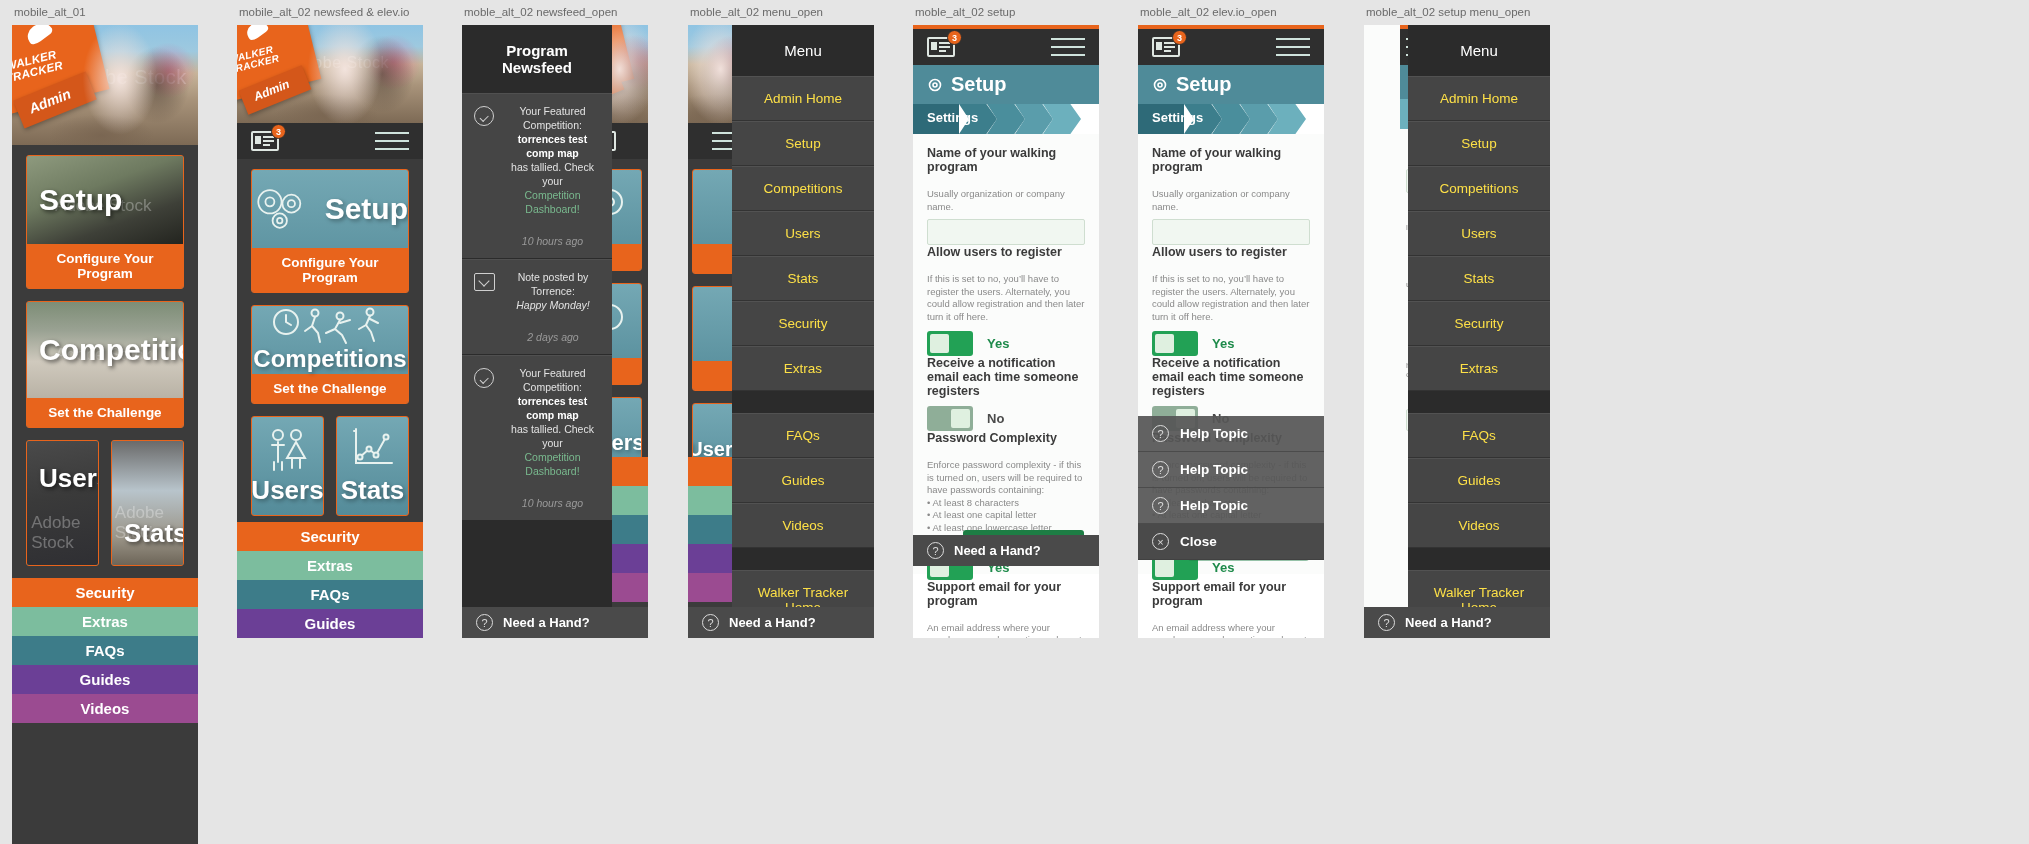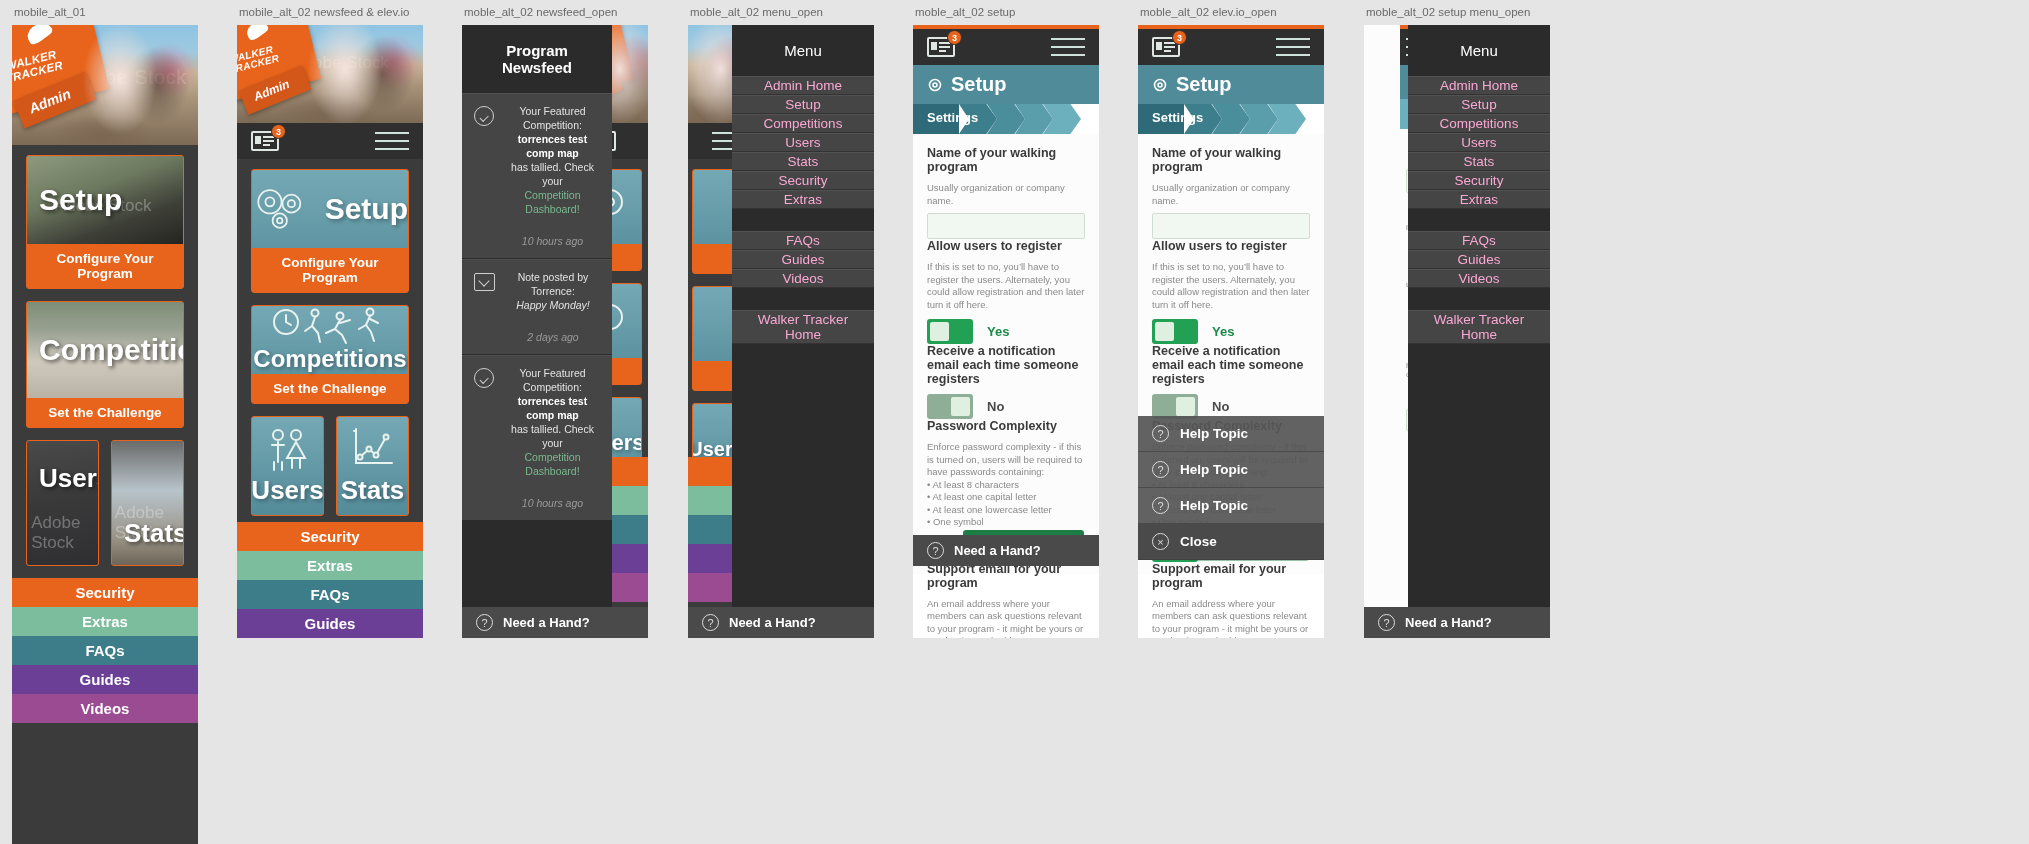--- a/index.html
+++ b/index.html
@@ -159,35 +159,35 @@
   .check-ic::after{ content:""; position:absolute; left:5px; top:8px; width:7px; height:3.5px;
     border-left:1.6px solid #cfcfcf; border-bottom:1.6px solid #cfcfcf; transform:rotate(-45deg);}
   .tray-ic{ width:21px; height:18px; position:relative; flex:none; margin-top:3px;}
   .tray-ic::before{ content:""; position:absolute; inset:0; border:1.6px solid #cfcfcf; border-radius:2px;}
   .tray-ic::after{ content:""; position:absolute; left:6px; top:4px; width:7px; height:7px;
     border-left:1.5px solid #cfcfcf; border-bottom:1.5px solid #cfcfcf; transform:rotate(-45deg);}
 
   
   .menu-head{ background:#2b2b2b; color:#fff; font-size:15px; padding:17px 20px; }
   .menu-item{
-    background:#454545; color:#f9a8d4; font-size:13.5px; padding:1px 20px;
+    background:#454545; color:#fde047; font-size:13.5px; padding:14px 20px;
     border-bottom:1px solid #333; border-top:1px solid #525252;
   }
   .menu-gap{ background:#2b2b2b; height:22px; }
 
   
   .setup-head{
     background:#4f8b99; color:#fff; font-weight:bold; font-size:20px;
     padding:8px 14px; display:flex; align-items:center; gap:8px;
   }
   .breadcrumb{ display:flex; height:30px; position:relative; overflow:hidden; }
   .form-area{ background:#fbfcfb; padding:12px 14px 14px; }
   .fl{ font-size:12.5px; color:#3b3b3b; font-weight:bold; margin-top:0; }
   .fl:first-child{ margin-top:0; }
-  .fh{ font-size:9.5px; color:#8a8a8a; line-height:12.5px; margin-top:8px; }
+  .fh{ font-size:9.5px; color:#8a8a8a; line-height:12.5px; margin-top:14px; }
   .finput{
     width:100%; height:26px; background:#f1f7f1; border:1px solid #cfded0;
     border-radius:2px; margin-top:6px;
   }
   .toggle-row{ display:flex; align-items:center; gap:14px; margin-top:8px; }
   .toggle{ width:46px; height:25px; border-radius:3px; position:relative; }
   .toggle.on{ background:#22a155; }
   .toggle.off{ background:#8fae98; }
   .toggle i{ position:absolute; top:3px; width:19px; height:19px; background:#dff0e0; border-radius:2px; }
   .toggle.on i{ left:3px; }

